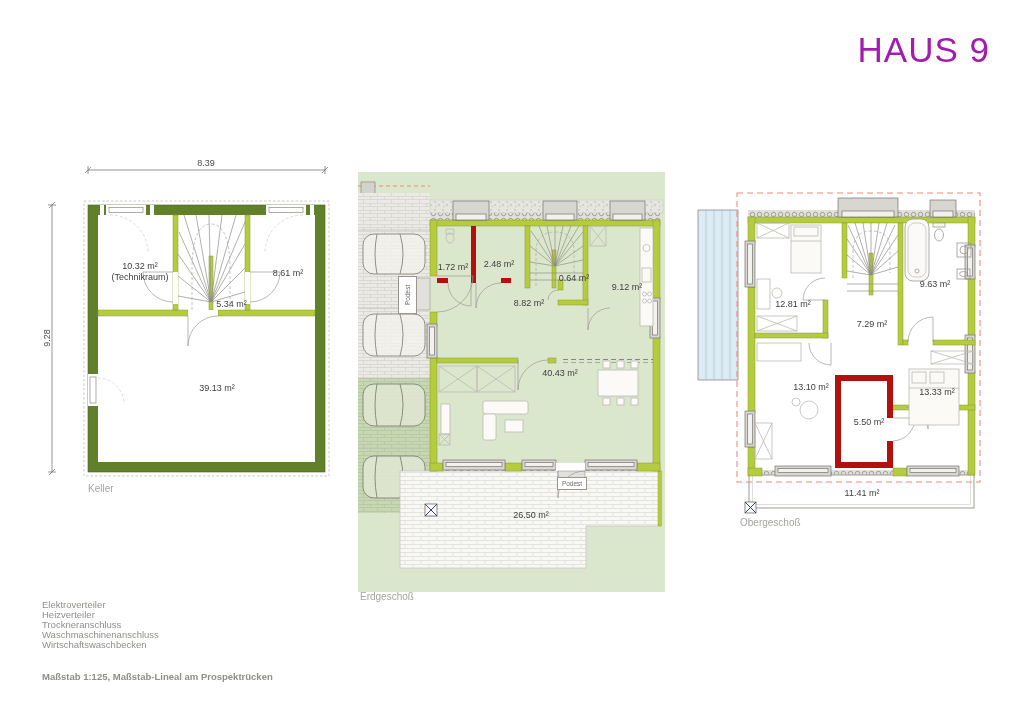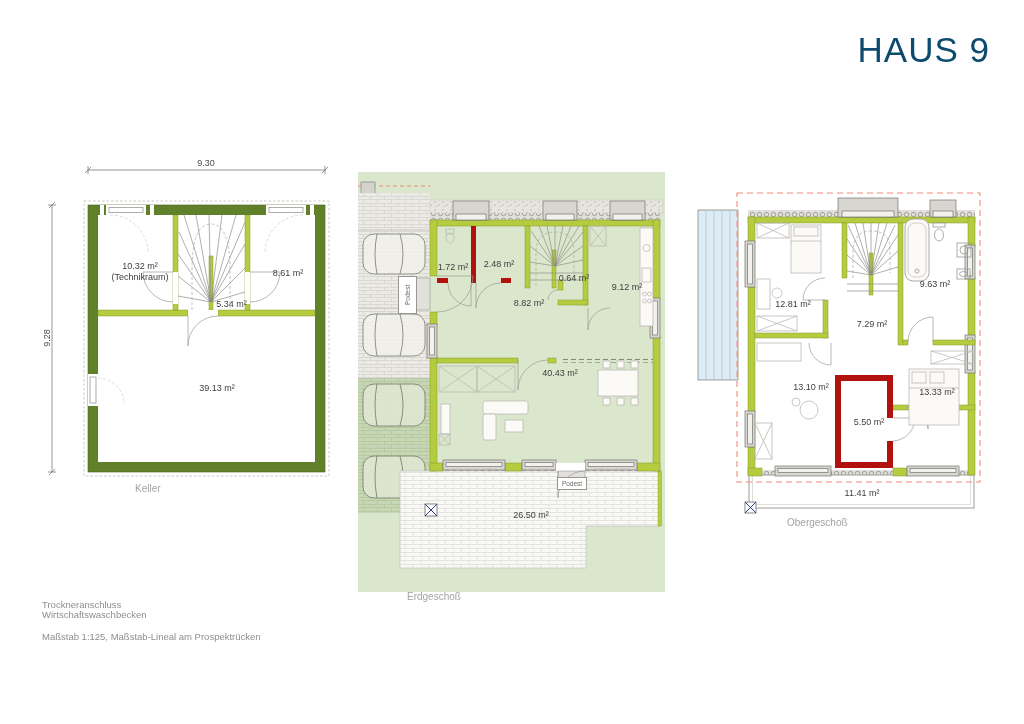--- a/index.html
+++ b/index.html
@@ -1,35 +1,35 @@
 <!DOCTYPE html>
 <html><head>
 <meta charset="utf-8">
 <style>
   html,body{margin:0;padding:0;background:#fff;}
   .sheet{position:relative;width:1024px;height:724px;background:#ffffff;overflow:hidden;
          font-family:"Liberation Sans",sans-serif;}
   .page-title{position:absolute;top:30px;right:34px;font-size:35px;letter-spacing:1px;
-              color:#0c4a6e;font-weight:400;}
+              color:#a21caf;font-weight:400;}
   .plan{position:absolute;}
   .plan svg{position:absolute;left:0;top:0;}
   .al{position:absolute;transform:translate(-50%,-50%);font-size:9px;color:#3e3e3e;
       white-space:nowrap;text-align:center;line-height:11px;}
   .dim-label{position:absolute;transform:translate(-50%,-50%);font-size:9px;color:#4c4c4c;white-space:nowrap;}
   .dim-label.vert{transform:translate(-50%,-50%) rotate(-90deg);}
-  .floor-label{position:absolute;font-size:10px;color:#a4a3a0;margin-left:47px;}
+  .floor-label{position:absolute;font-size:10px;color:#a4a3a0;}
   .podest-v{position:absolute;left:45px;top:108px;width:17px;height:36px;border:0.5px solid #98968f;
             background:#fff;display:flex;align-items:center;justify-content:center;
             writing-mode:vertical-rl;transform:rotate(180deg);font-size:6.5px;color:#6b6a66;}
   .podest-h{position:absolute;left:204px;top:309px;width:28px;height:11px;border:0.5px solid #98968f;
             background:#fff;display:flex;align-items:center;justify-content:center;
             font-size:6.5px;color:#6b6a66;}
   .legend{position:absolute;left:42px;top:600px;width:320px;font-size:9.5px;line-height:10px;color:#8f8e8b;}
   .legend-heading{text-decoration:underline;}
-  .legend-scale{margin-top:12px;}
+  .legend-scale{margin-top:22px;font-weight:bold;}
 </style>
 </head>
 <body>
 
 <svg width="0" height="0" style="position:absolute">
   <defs>
     <pattern id="brickW" width="16" height="8" patternUnits="userSpaceOnUse">
       <rect width="16" height="8" fill="#f8f8f5"></rect>
       <path d="M0 0.5 H16 M0 4.5 H16 M4 0.5 V4.5 M12 4.5 V8.5" stroke="#dcdad6" stroke-width="0.7" fill="none"></path>
     </pattern>
@@ -114,21 +114,21 @@
         <line x1="210" y1="120" x2="240" y2="120"></line>
         <path d="M240 120 A30 30 0 0 1 210 150"></path>
         <rect x="148" y="158" width="30" height="6" fill="#fff" stroke="none"></rect>
         <line x1="148" y1="164" x2="148" y2="194"></line>
         <path d="M148 194 A30 30 0 0 1 178 164"></path>
         <path d="M70 63 A38 38 0 0 1 108 101" stroke="#cdcbc6" stroke-dasharray="3,2"></path>
         <path d="M263 63 A38 38 0 0 0 225 101" stroke="#cdcbc6" stroke-dasharray="3,2"></path>
         <path d="M58 226 A26 26 0 0 1 84 252" stroke="#cdcbc6" stroke-dasharray="3,2"></path>
       </g>
     </svg>
-    <div class="dim-label" style="left:166px;top:11px;">9.30</div>
+    <div class="dim-label" style="left:166px;top:11px;">8.39</div>
     <div class="dim-label vert" style="left:7px;top:186px;">9.28</div>
     <div class="al" style="left:100px;top:120px;text-align:center;">
       <div>10.32 m²</div>
       <div>(Technikraum)</div>
     </div>
     <div class="al" style="left:248px;top:121px;">8.61 m²</div>
     <div class="al" style="left:177px;top:152px;padding-left:29px;">5.34 m²</div>
     <div class="al" style="left:177px;top:236px;">39.13 m²</div>
     <div class="floor-label" style="left:48px;top:331px;">Keller</div>
   </div>
@@ -434,18 +434,21 @@
     <div class="al" style="left:242px;top:101px;">9.63 m²</div>
     <div class="al" style="left:179px;top:141px;">7.29 m²</div>
     <div class="al" style="left:118px;top:204px;">13.10 m²</div>
     <div class="al" style="left:244px;top:209px;">13.33 m²</div>
     <div class="al" style="left:176px;top:239px;">5.50 m²</div>
     <div class="al" style="left:169px;top:310px;">11.41 m²</div>
     <div class="floor-label" style="left:47px;top:334px;">Obergeschoß</div>
   </div>
 
   <div class="legend">
+    <div class="legend-item">Elektroverteiler</div>
+    <div class="legend-item">Heizverteiler</div>
     <div class="legend-item">Trockneranschluss</div>
+    <div class="legend-item">Waschmaschinenanschluss</div>
     <div class="legend-item">Wirtschaftswaschbecken</div>
     <div class="legend-scale">Maßstab 1:125, Maßstab-Lineal am Prospektrücken</div>
   </div>
 
 </div>
 
 </body></html>

